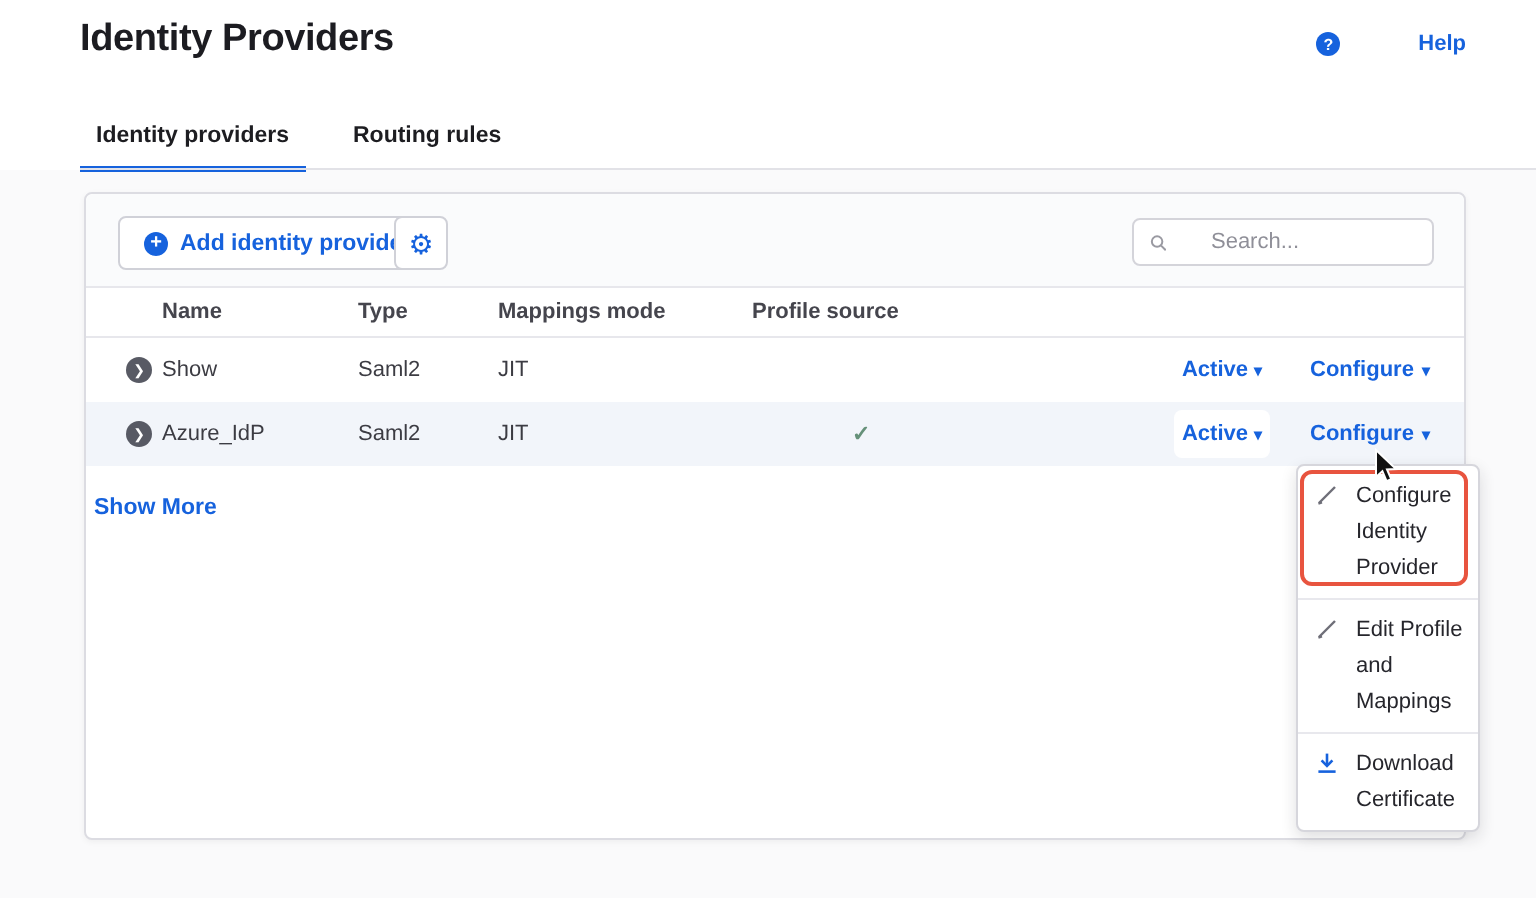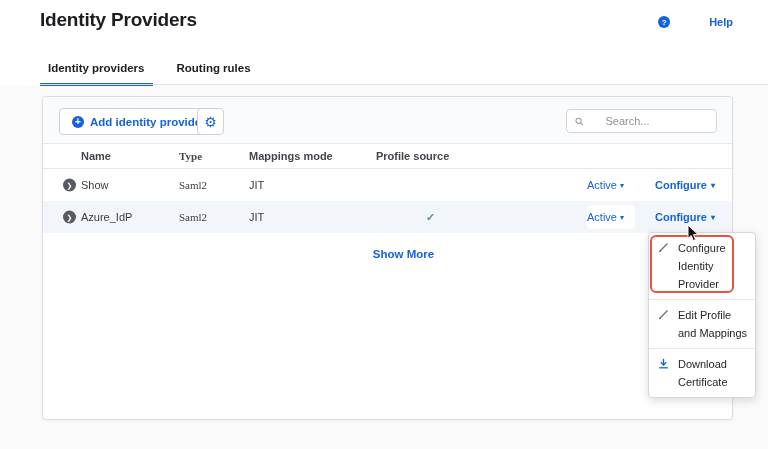--- a/index.html
+++ b/index.html
@@ -48,39 +48,39 @@
     position:absolute; right:15px; top:12px; width:151px; height:24px;
     background:#fff; border:1px solid #d4d4da; border-radius:4px;
     display:flex; align-items:center; gap:22px; padding:0 8px;
   }
   .search-box input { border:none; outline:none; width:100%; font-size:11px; font-family:"Liberation Sans",sans-serif; color:#3c3c43; background:transparent; }
   .search-box input::placeholder { color:#8f8f98; }
 
   
   .thead { position:absolute; left:0; right:0; top:47px; height:25px; background:#fff; border-bottom:1px solid #e7e7ec; }
   .thead span { position:absolute; top:6px; font-size:11px; font-weight:700; color:#45454d; }
-  .col-name { left:38px; } .col-type { left:136px;font-family:Liberation Serif, serif; } .col-account { left:206px; } .col-profile { left:333px; }
+  .col-name { left:38px; } .col-type { left:136px; } .col-account { left:206px; } .col-profile { left:333px; }
 
   .trow { position:absolute; left:0; right:0; height:32px; }
   .trow.r1 { top:72px; background:#fff; }
   .trow.r2 { top:104px; background:#f2f5fa; }
   .trow > * { position:absolute; top:50%; transform:translateY(-50%); }
   .expand-icon { left:20px; width:13px; height:13px; border-radius:50%; background:#585a64; color:#fff; font-size:7px; display:flex; align-items:center; justify-content:center; cursor:pointer; }
   .cell { font-size:11px; color:#3c3c43; }
-  .c-name { left:38px; } .c-type { left:136px;font-family:Liberation Serif, serif; } .c-account { left:206px; }
+  .c-name { left:38px; } .c-type { left:136px; } .c-account { left:206px; }
   .c-check { left:383px; font-size:11px; color:#669179; font-weight:700; }
-  .active-btn { left:544px; width:48px; height:24px; display:flex; align-items:center; gap:3px; font-size:11px; font-weight:400; color:#1662dd; cursor:pointer; border-radius:4px; }
+  .active-btn { left:544px; width:48px; height:24px; display:flex; align-items:center; justify-content:center; gap:3px; font-size:11px; font-weight:700; color:#1662dd; cursor:pointer; border-radius:4px; }
   .r2 .active-btn { background:#fff; }
   .configure-btn { left:612px; width:74px; height:24px; display:flex; align-items:center; gap:4px; font-size:11px; font-weight:700; color:#1662dd; cursor:pointer; }
   .caret { font-size:8px; color:#1662dd; }
-  .show-more { position:absolute; left:16px; width:100%; top:151px; text-align:center; font-size:11.5px; font-weight:700; color:#1662dd; cursor:pointer; }
+  .show-more { position:absolute; left:4px; width:100%; top:151px; font-size:11.5px; font-weight:700; color:#1662dd; cursor:pointer; }
 
   
   .menu {
-    position:absolute; left:648px; top:232px; width:108px;
+    position:absolute; left:648px; top:232px; width:92px;
     background:#fff; border:1px solid #d6d6dc; border-radius:4px;
     box-shadow:0 3px 8px rgba(29,29,33,0.14); z-index:5;
   }
   .menu-item { position:relative; padding:6px 6px 6px 29px; font-size:11px; line-height:18px; color:#26262c; cursor:pointer; }
   .menu-item + .menu-item { border-top:1px solid #e8e8ed; }
   .mi-icon { position:absolute; left:9px; top:9px; width:11px; height:11px; }
   .annotation-box {
     position:absolute; left:1px; top:2px; width:84px; height:58px;
     border:2px solid #e8543f; border-radius:6px; pointer-events:none; z-index:6;
   }

